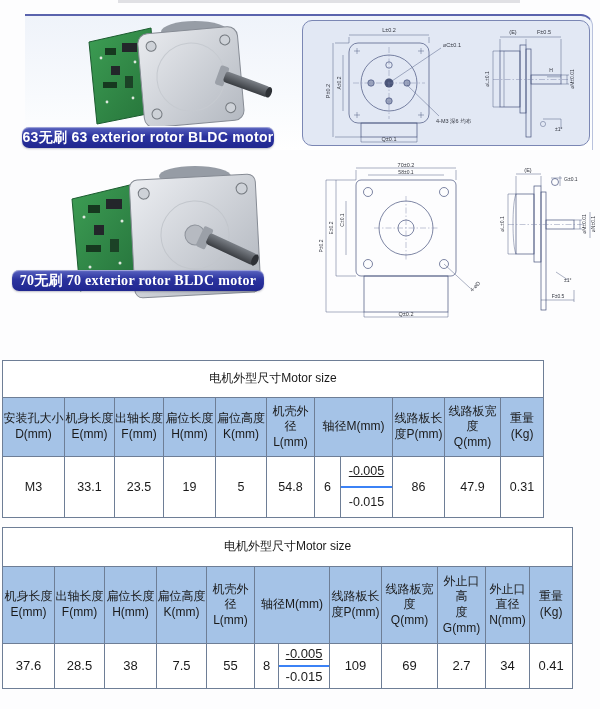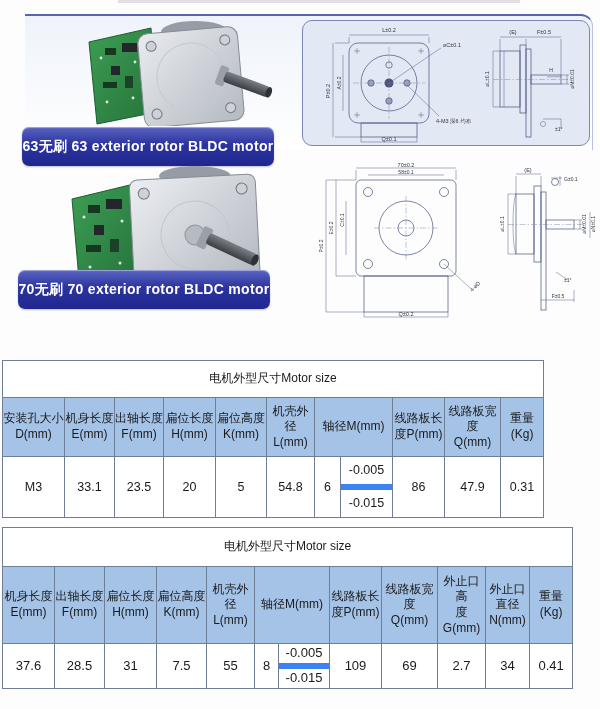--- a/index.html
+++ b/index.html
@@ -14,21 +14,21 @@
     border-top:2px solid #5a63ad;border-right:1px solid #b9c2dd;
     border-radius:0 12px 0 0;
     background:linear-gradient(180deg,#eff3fa 0%,#f8fafd 60%,#ffffff 100%);
   }
   .draw-panel{
     position:absolute;left:302px;top:20px;width:286px;height:124px;
     background:#e2e8f4;border:1px solid #7b87b4;border-radius:10px;
   }
   .photo{position:absolute;}
   .banner{
-    position:absolute;width:252px;height:39px;border-radius:7px;
+    position:absolute;width:252px;height:21px;border-radius:7px;
     background:linear-gradient(180deg,#5a64c0 0%,#2b339f 45%,#20278f 100%);
     box-shadow:inset 0 1px 1px rgba(255,255,255,.45), 0 1px 2px rgba(0,0,40,.25);
     display:flex;align-items:center;justify-content:center;
     color:#ffffff;font-weight:bold;font-size:14px;letter-spacing:.3px;white-space:nowrap;
   }
   .drawing70{position:absolute;left:298px;top:160px;width:300px;height:160px;}
   
   svg text{font-family:"Liberation Sans",sans-serif;fill:#333640;}
   .dim{stroke:#46527c;stroke-width:.7;fill:none;}
   .thin{stroke:#46527c;stroke-width:.45;fill:none;}
@@ -45,21 +45,21 @@
   #t70 tr.hdr td{height:76px;}
   #t70 tr.data td{height:44px;font-size:13px;}
   .msplit{display:flex;width:100%;}
   #t63 .msplit{height:60px;}
   #t70 .msplit{height:44px;}
   .mval{display:flex;align-items:center;justify-content:center;border-right:1px solid #6e7e96;}
   #t63 .mval{width:25px;}
   #t70 .mval{width:23px;}
   .mtol{flex:1;display:flex;flex-direction:column;}
   .mtol>div{flex:1;display:flex;align-items:center;justify-content:center;}
-  .mtol>div:first-child{border-bottom:6px solid #3b82f6;}
+  .mtol>div:first-child{border-bottom:2px solid #3b82f6;text-decoration:underline;}
   .hl{pointer-events:none;}
 </style>
 </head>
 <body>
 
 <div class="scan-smudge"></div>
 
 <div class="outer-panel"></div>
 
 <svg class="photo" style="left:75px;top:18px;" width="215" height="108" viewBox="0 0 215 108">
@@ -297,21 +297,21 @@
     <text x="230" y="11.5" font-size="5.5" text-anchor="middle">(E)</text>
     <text x="266" y="21" font-size="5" text-anchor="start">G±0.1</text>
     <text x="206" y="64" font-size="5" text-anchor="middle" transform="rotate(-90 206 64)">⌀L±0.1</text>
     <text x="288" y="64" font-size="5" text-anchor="middle" transform="rotate(-90 288 64)">⌀M±0.01</text>
     <text x="297" y="64" font-size="5" text-anchor="middle" transform="rotate(-90 297 64)">⌀N±0.1</text>
     <text x="260" y="137.5" font-size="5" text-anchor="middle">F±0.5</text>
     <text x="266" y="122" font-size="5" text-anchor="start">±1°</text>
   </g>
 </svg>
 
-<div class="banner" style="left:18px;top:270px;">
+<div class="banner" style="left:12px;top:270px;font-family:Liberation Serif, serif;">
   <span>70无刷  70 exterior rotor BLDC motor</span>
 </div>
 
 <table class="spec" id="t63" style="left:2px;top:360px;width:541px;">
   <colgroup>
     <col style="width:62px">
       <col style="width:50px">
       <col style="width:49px">
       <col style="width:52px">
     <col style="width:51px">
@@ -363,21 +363,21 @@
         </td>
     <td>
           <div class="hl">重量</div>
           <div class="hl">(Kg)</div>
         </td>
   </tr>
   <tr class="data">
     <td>M3</td>
     <td>33.1</td>
     <td>23.5</td>
-    <td>20</td>
+    <td>19</td>
     <td>5</td>
     <td>54.8</td>
     <td>
       <div class="msplit">
         <div class="mval">6</div>
         <div class="mtol">
           <div>-0.005</div>
           <div>-0.015</div>
         </div>
       </div>
@@ -449,21 +449,21 @@
           <div class="hl">N(mm)</div>
         </td>
     <td>
           <div class="hl">重量</div>
           <div class="hl">(Kg)</div>
         </td>
   </tr>
   <tr class="data">
     <td>37.6</td>
     <td>28.5</td>
-    <td>31</td>
+    <td>38</td>
     <td>7.5</td>
     <td>55</td>
     <td>
       <div class="msplit">
         <div class="mval">8</div>
         <div class="mtol">
           <div>-0.005</div>
           <div>-0.015</div>
         </div>
       </div>

